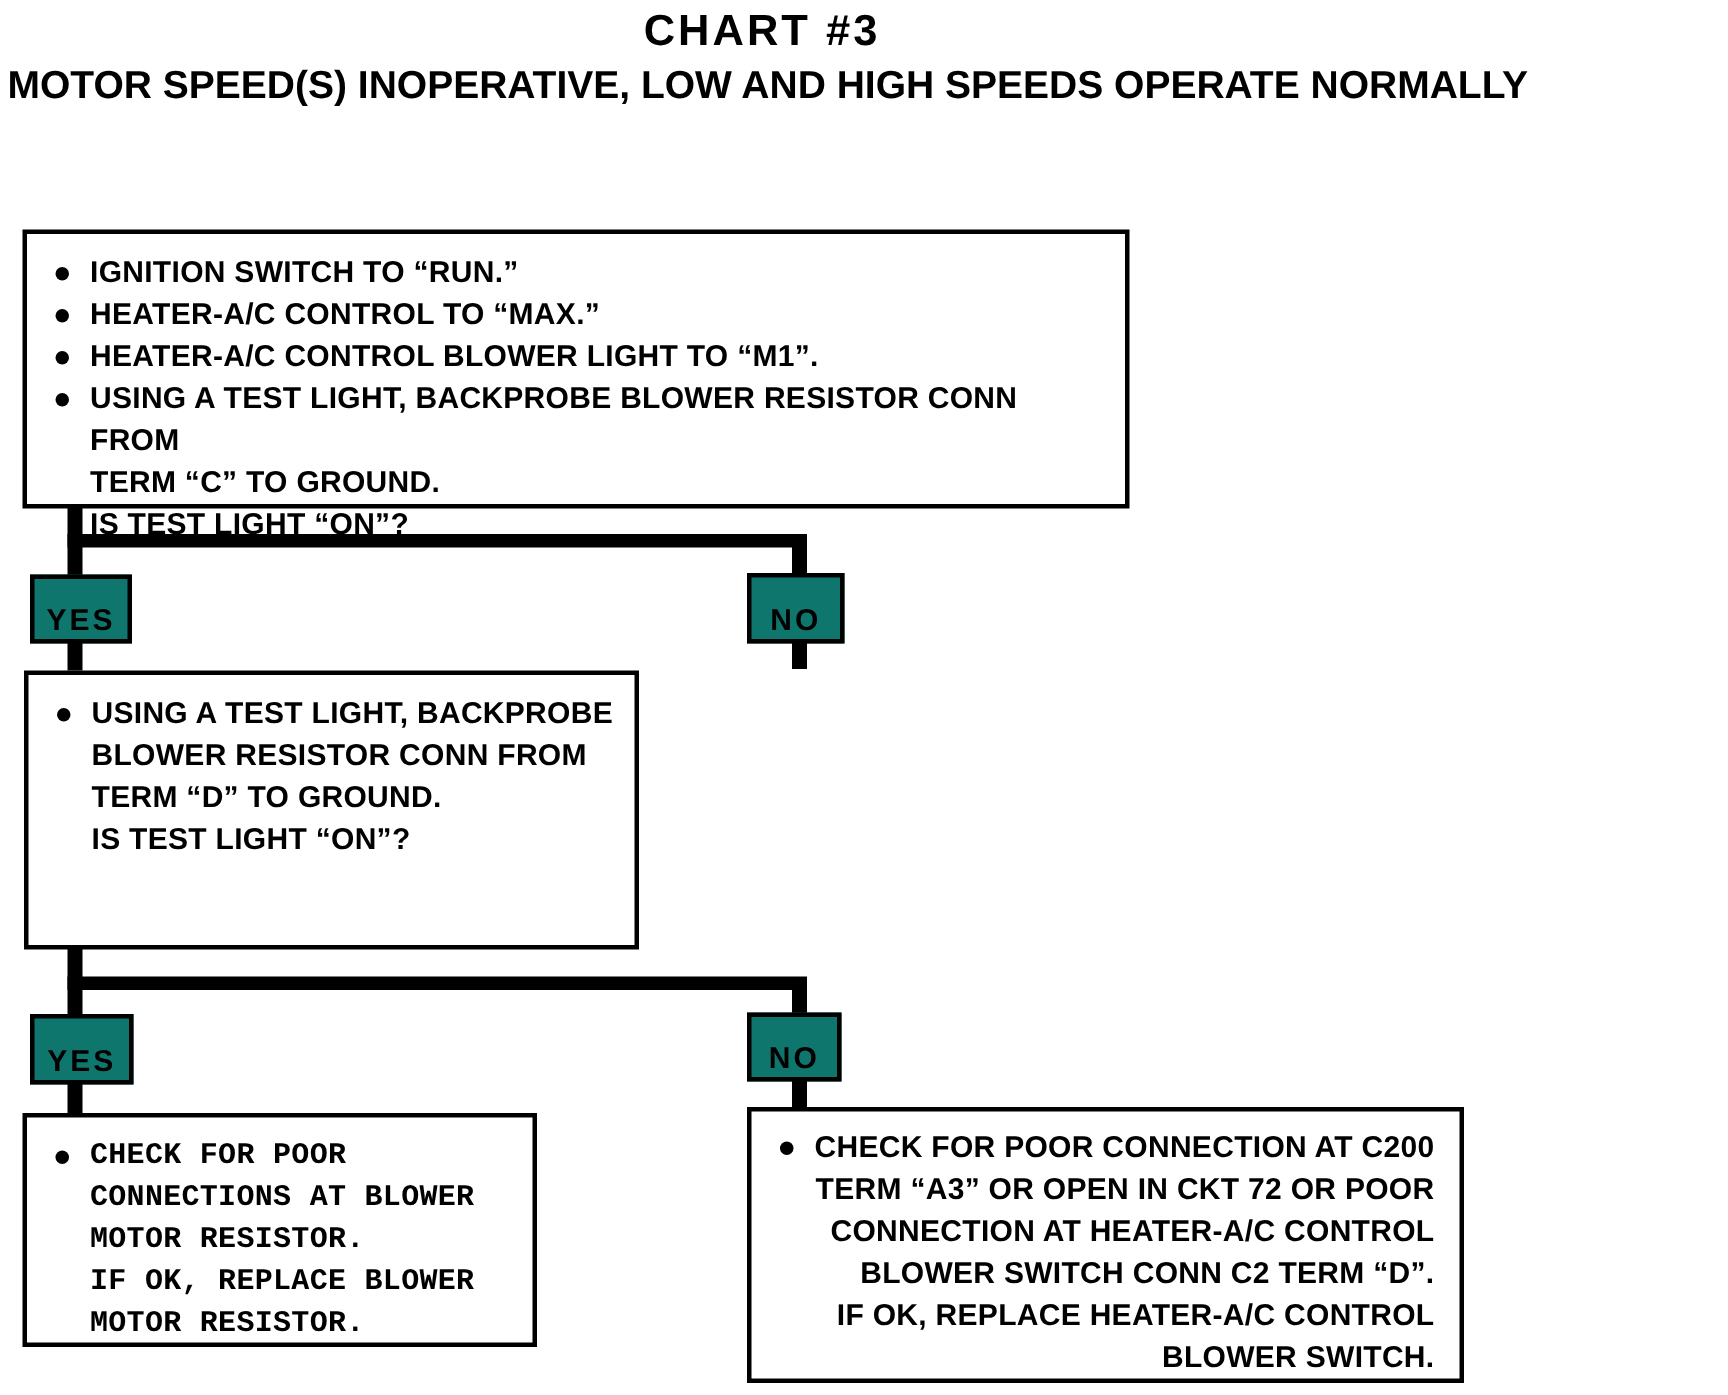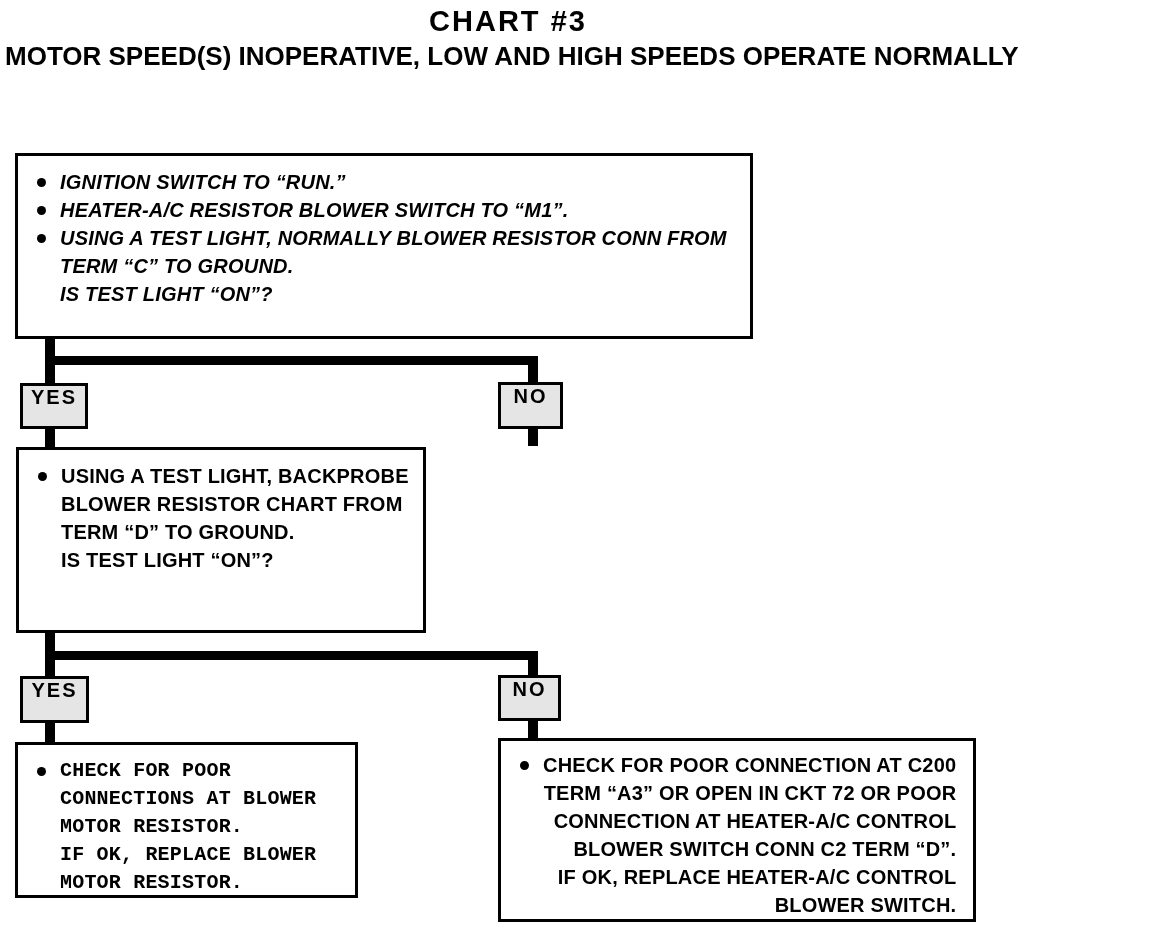--- a/index.html
+++ b/index.html
@@ -40,29 +40,29 @@
     margin: 10px 14px 0 0;
   }
   .bullet-text {
     font-size: 20px; line-height: 28px; font-weight: bold;
     letter-spacing: 0.2px;
     white-space: pre-line;
   }
   .decision {
     position: absolute;
     border: 3px solid #000;
-    background: #e5e5e5;
+    background: #0f766e;
     box-sizing: border-box;
-    display: flex; align-items: flex-start; justify-content: center;
+    display: flex; align-items: flex-end; justify-content: center;
     font-size: 20px; font-weight: bold; letter-spacing: 2px;
   }
   .conn { position: absolute; background: #000; }
 
   
-  #box-step1 { left: 15px;  top: 153px; width: 738px; height: 186px; font-style: italic; }
+  #box-step1 { left: 15px;  top: 153px; width: 738px; height: 186px; }
   #box-step2 { left: 16px;  top: 447px; width: 410px; height: 186px; }
   #box-no1   { left: 495px; top: 445px; width: 644px; height: 130px; }
   #box-yes2  { left: 15px;  top: 742px; width: 343px; height: 156px; font-family: Liberation Mono, monospace; }
   #box-no2   { left: 498px; top: 738px; width: 478px; height: 184px; padding-top: 10px; text-align: right; }
 
   
   #decision-yes-1 { left: 20px;  top: 383px; width: 68px; height: 46px; }
   #decision-no-1  { left: 498px; top: 382px; width: 65px; height: 47px; }
   #decision-yes-2 { left: 20px;  top: 676px; width: 69px; height: 47px; }
   #decision-no-2  { left: 498px; top: 675px; width: 63px; height: 46px; }
@@ -89,25 +89,29 @@
   <div class="title">CHART #3</div>
   <div class="subtitle">MOTOR SPEED(S) INOPERATIVE, LOW AND HIGH SPEEDS OPERATE NORMALLY</div>
 
   <div class="box" id="box-step1">
     <div class="bullet-item">
       <span class="bullet-dot"></span>
       <div class="bullet-text">IGNITION SWITCH TO “RUN.”</div>
     </div>
     <div class="bullet-item">
       <span class="bullet-dot"></span>
-      <div class="bullet-text">HEATER-A/C RESISTOR BLOWER SWITCH TO “M1”.</div>
+      <div class="bullet-text">HEATER-A/C CONTROL TO “MAX.”</div>
     </div>
     <div class="bullet-item">
       <span class="bullet-dot"></span>
-      <div class="bullet-text">USING A TEST LIGHT, NORMALLY BLOWER RESISTOR CONN FROM
+      <div class="bullet-text">HEATER-A/C CONTROL BLOWER LIGHT TO “M1”.</div>
+    </div>
+    <div class="bullet-item">
+      <span class="bullet-dot"></span>
+      <div class="bullet-text">USING A TEST LIGHT, BACKPROBE BLOWER RESISTOR CONN FROM
 TERM “C” TO GROUND.
 IS TEST LIGHT “ON”?</div>
     </div>
   </div>
 
   <div class="conn" id="conn-stem-1"></div>
   <div class="conn" id="conn-bar-1"></div>
   <div class="conn" id="conn-drop-no-1"></div>
 
   <div class="decision" id="decision-yes-1">
@@ -117,21 +121,21 @@
     <span>NO</span>
   </div>
 
   <div class="conn" id="conn-yes1-out"></div>
   <div class="conn" id="conn-no1-out"></div>
 
   <div class="box" id="box-step2">
     <div class="bullet-item">
       <span class="bullet-dot"></span>
       <div class="bullet-text">USING A TEST LIGHT, BACKPROBE
-BLOWER RESISTOR CHART FROM
+BLOWER RESISTOR CONN FROM
 TERM “D” TO GROUND.
 IS TEST LIGHT “ON”?</div>
     </div>
   </div>
 
 
   <div class="conn" id="conn-stem-2"></div>
   <div class="conn" id="conn-bar-2"></div>
   <div class="conn" id="conn-drop-no-2"></div>
 

